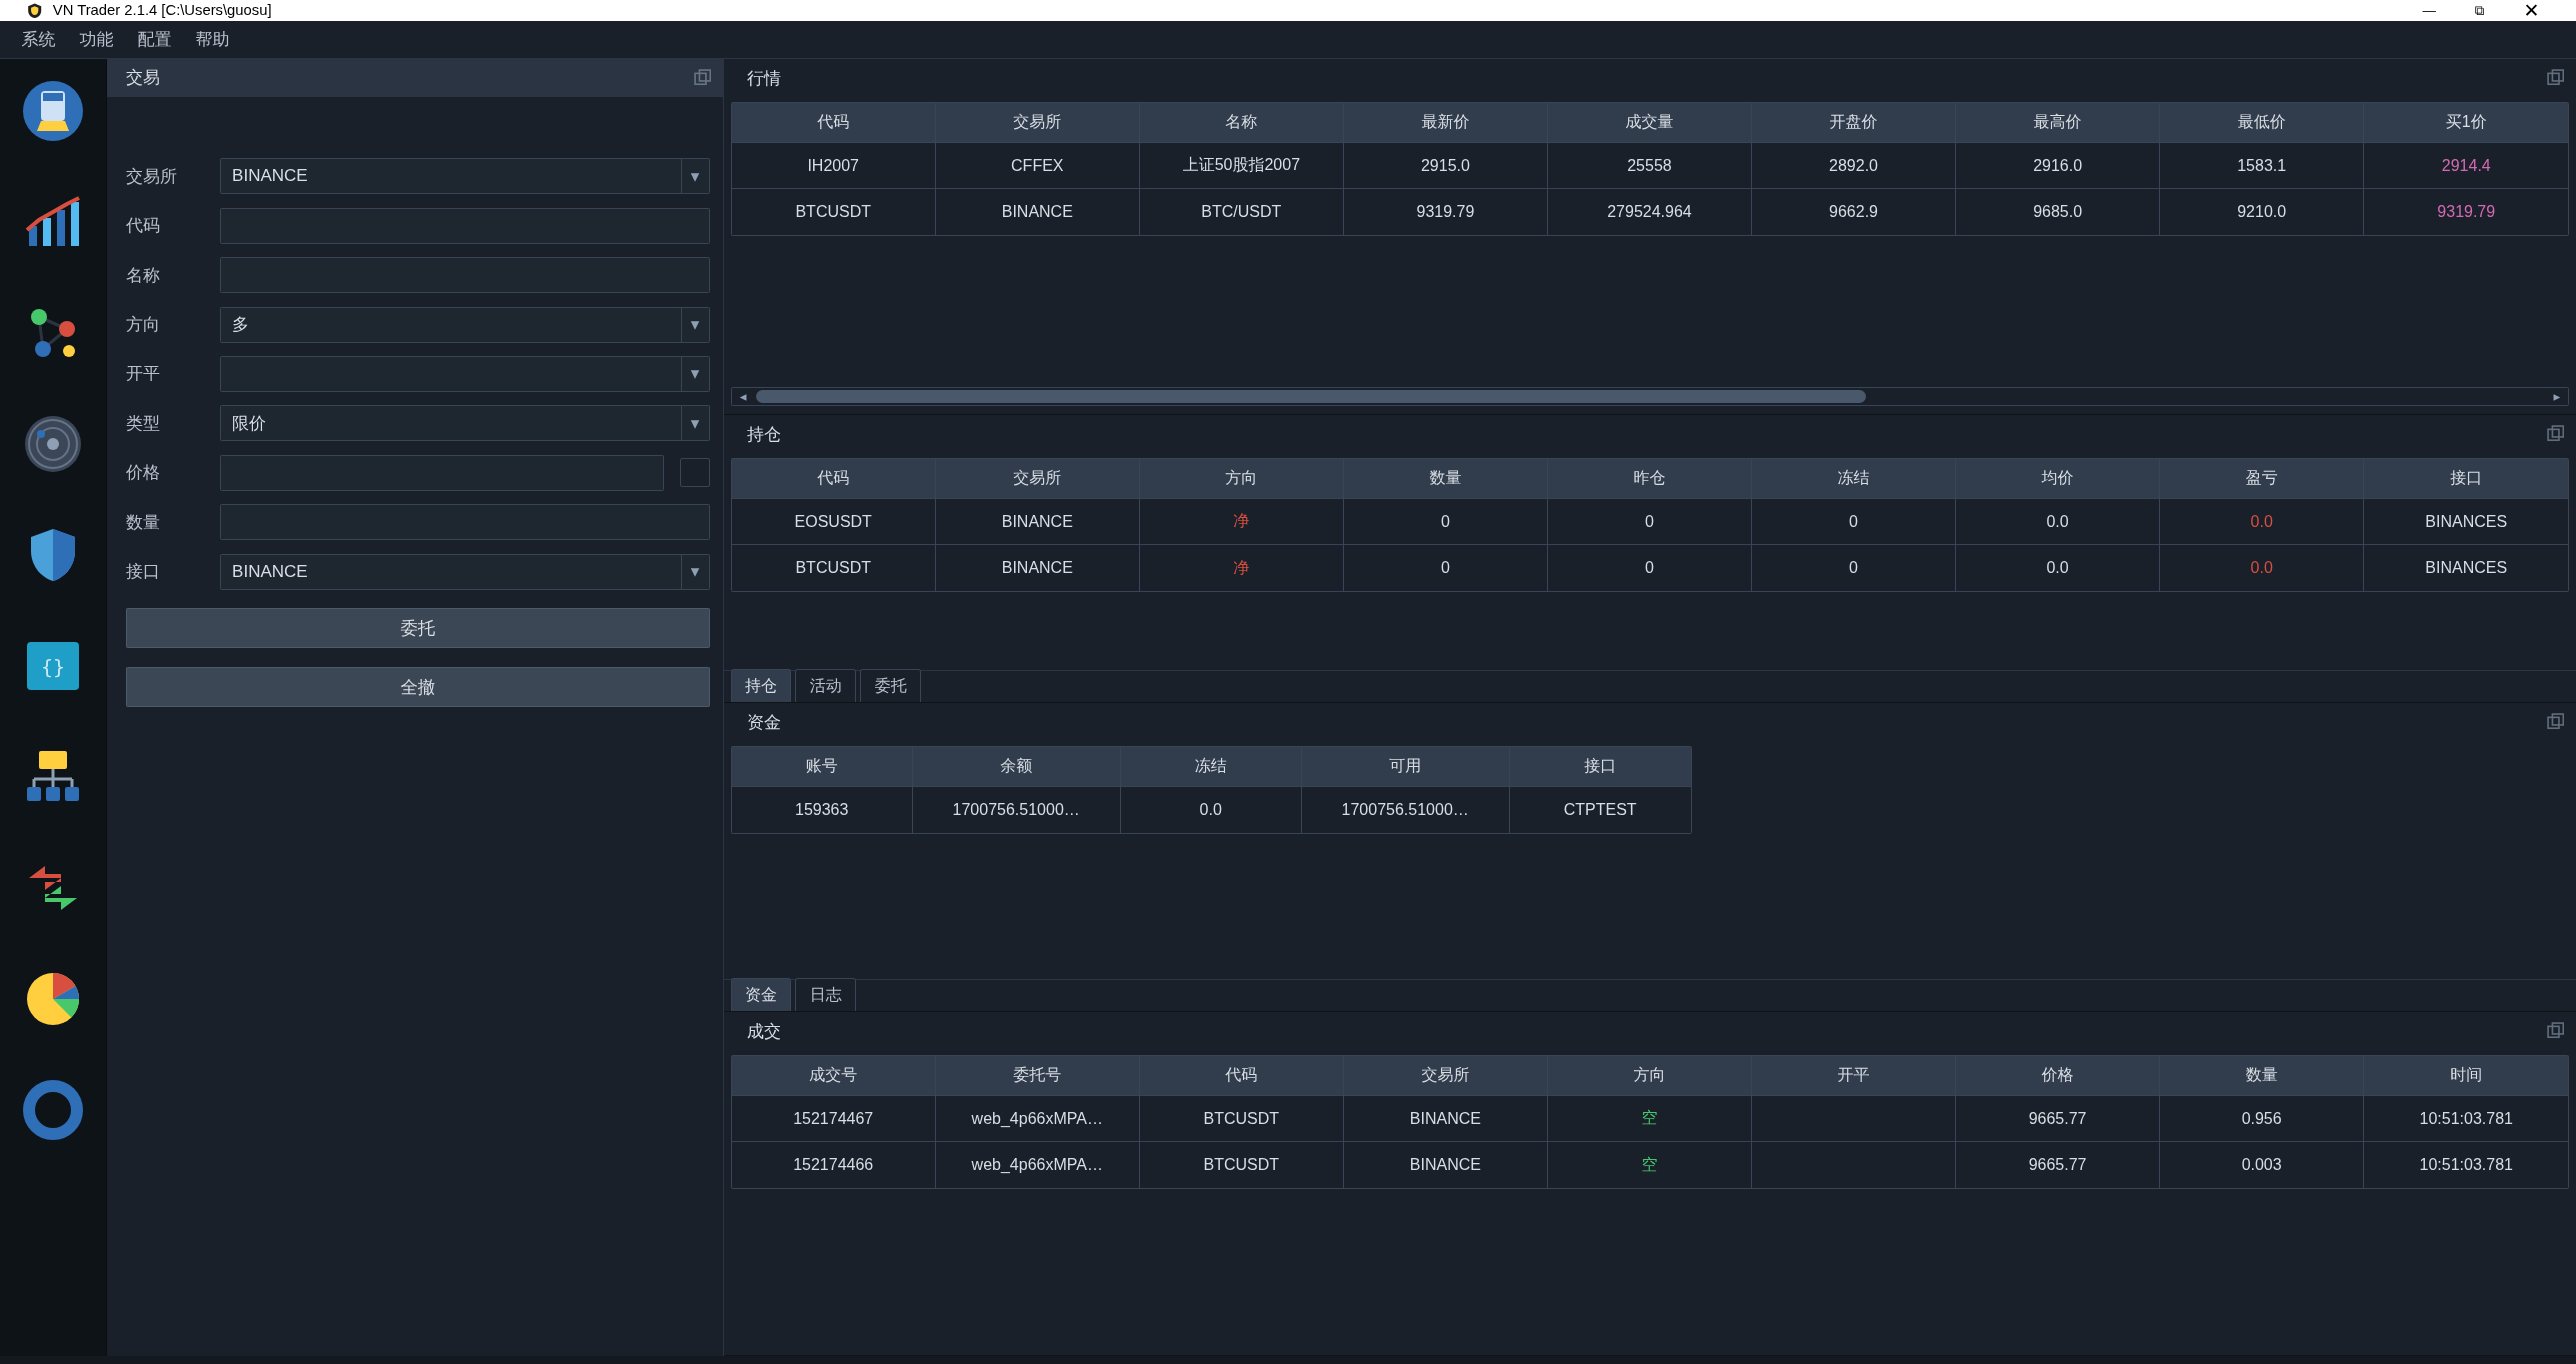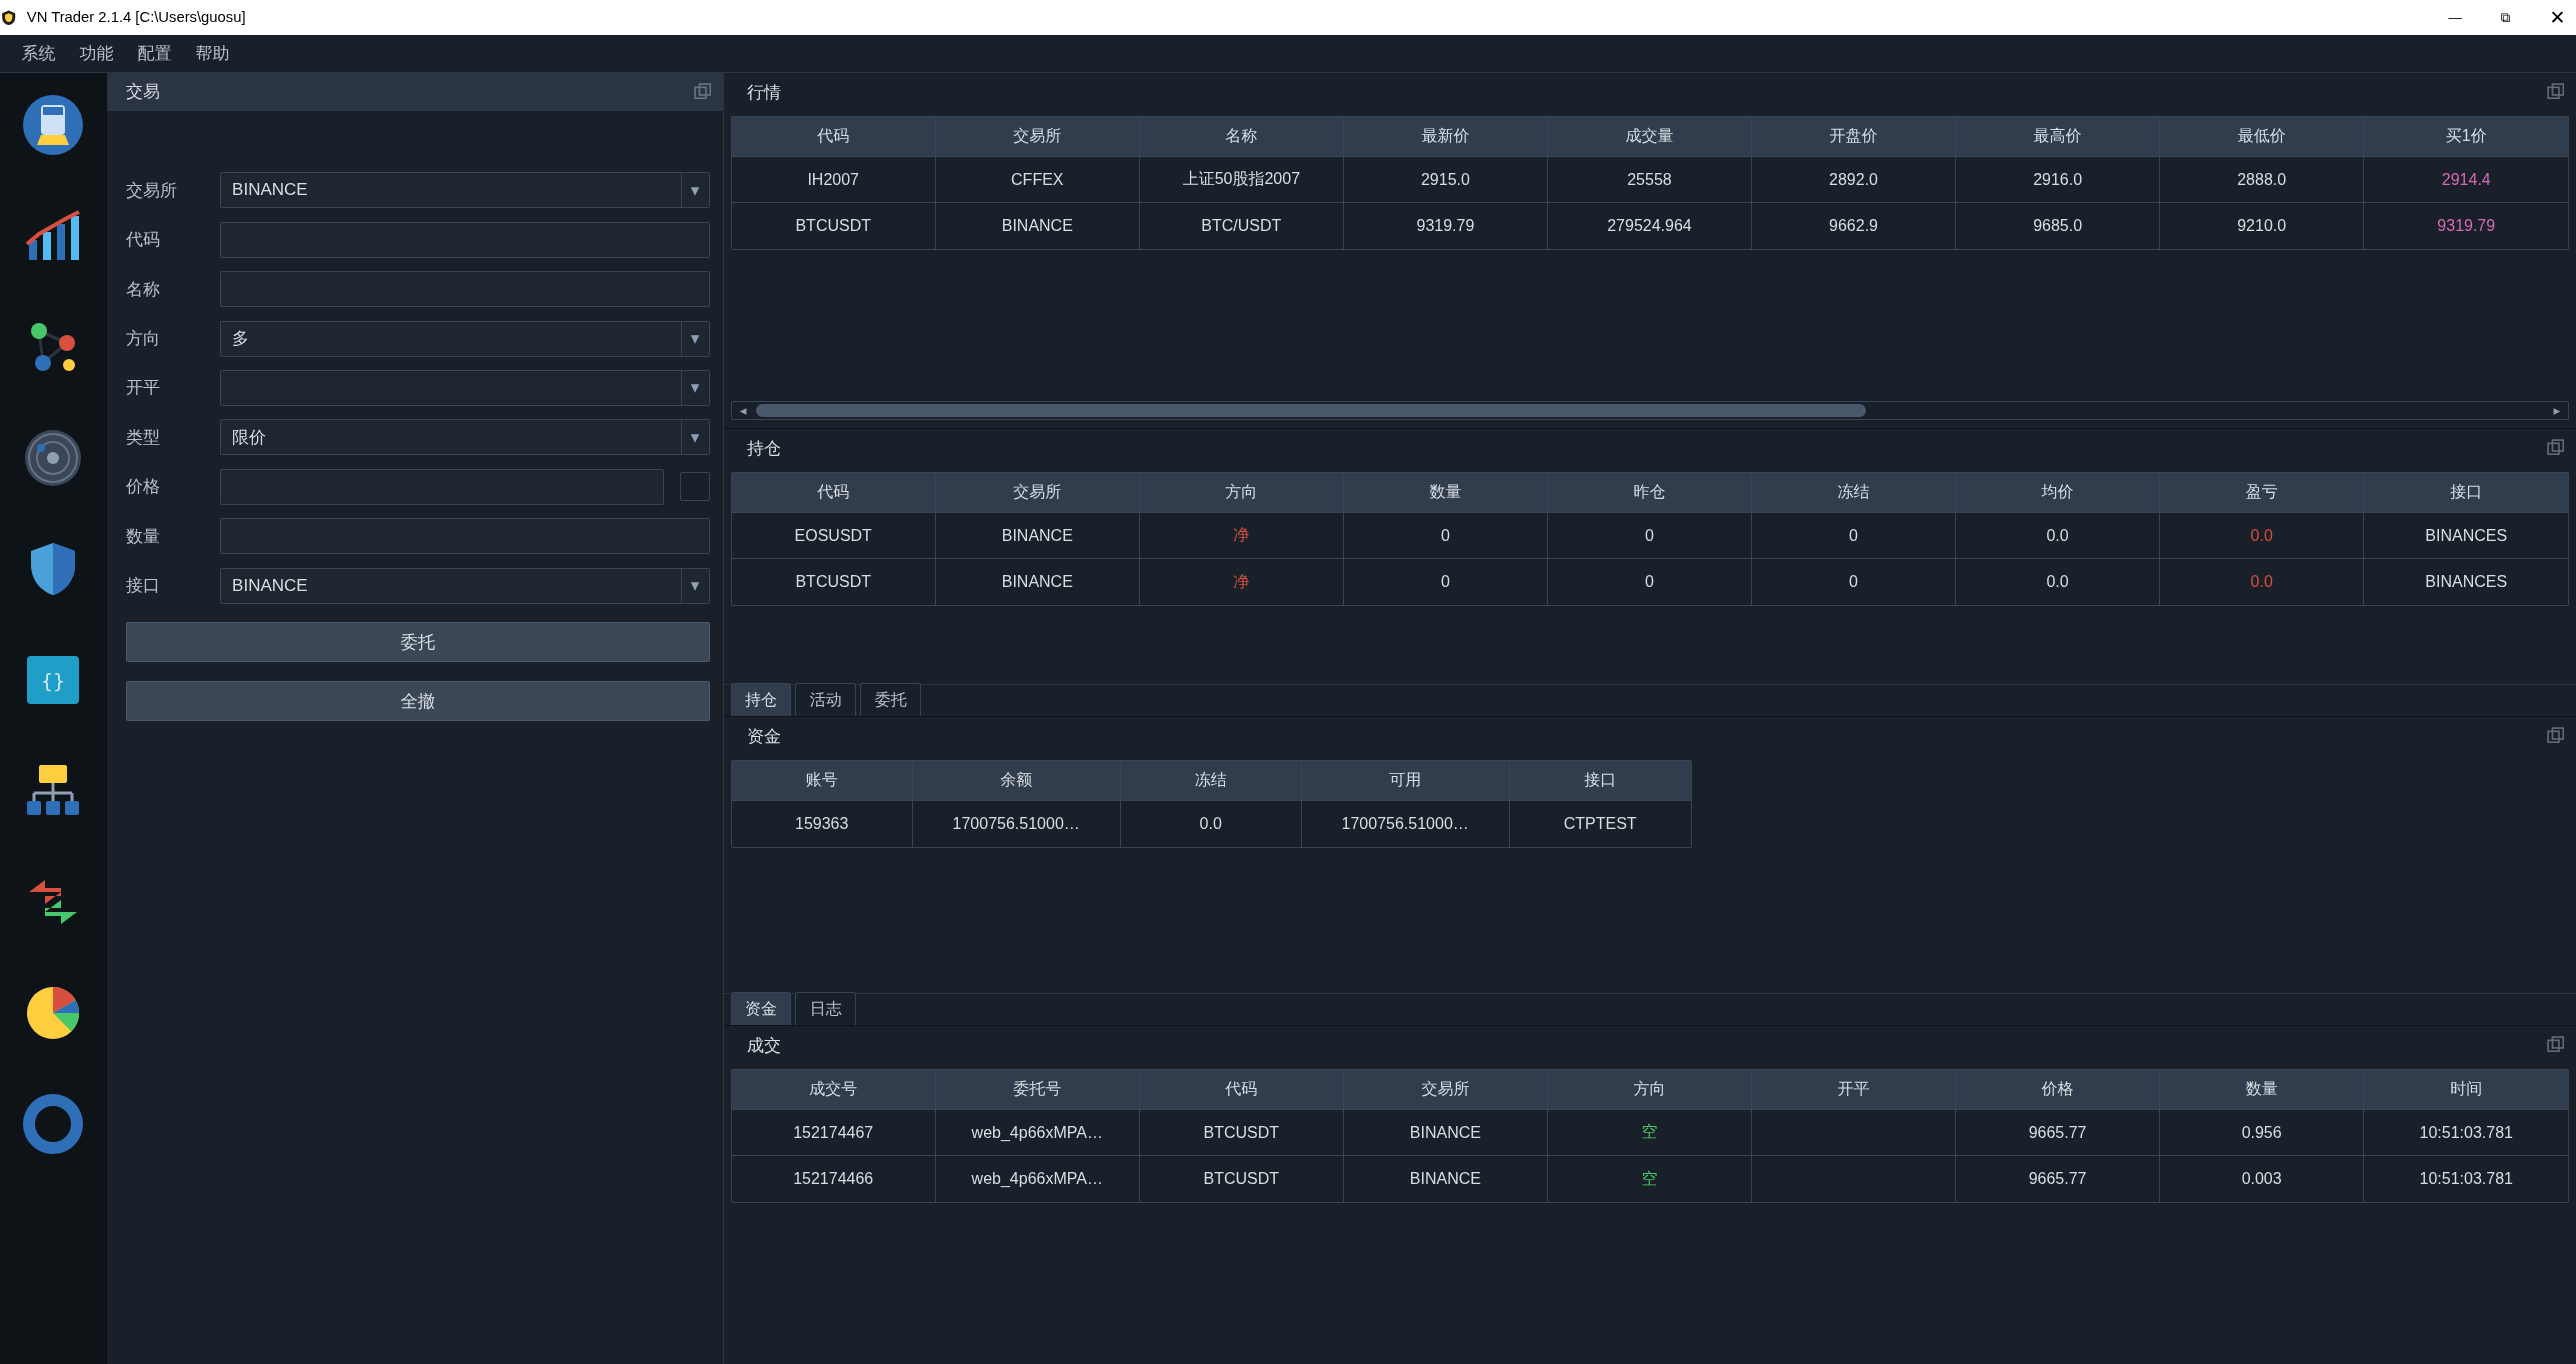--- a/index.html
+++ b/index.html
@@ -29,23 +29,23 @@
     background:var(--bg);
     font-family:"Microsoft YaHei", "PingFang SC", "Segoe UI", Arial, sans-serif;
     font-size:16px;
     color:var(--text);
     overflow:hidden;
     transform-origin: top left;
   }
 
   
   .titlebar{
-    height:35px;background:var(--titlebar);color:var(--titlebar-text);
+    height:21px;background:var(--titlebar);color:var(--titlebar-text);
     display:flex;align-items:center;justify-content:space-between;
-    padding:0 0;user-select:none;
+    padding:0 26px;user-select:none;
   }
   .titlebar-left{display:flex;align-items:center;gap:9.4px;font-size:14.8px;}
   .app-icon{width:17.4px;height:17.4px;position:relative;}
   .app-icon svg{width:100%;height:100%;}
   .win-ctrls{display:flex;align-items:center;gap:39px;padding-right:10.7px;}
   .win-ctrls span{font-size:13.4px;line-height:1;color:#000;}
   .win-ctrls .x{font-size:19px;}
 
   
   .menubar{
@@ -404,21 +404,21 @@
             </thead>
           <tbody>
             <tr>
               <td>IH2007</td>
               <td>CFFEX</td>
               <td>上证50股指2007</td>
               <td>2915.0</td>
               <td>25558</td>
               <td>2892.0</td>
               <td>2916.0</td>
-              <td>2888.0</td>
+              <td>1583.1</td>
               <td class="pink">2914.4</td>
             </tr>
             <tr>
               <td>BTCUSDT</td>
               <td>BINANCE</td>
               <td>BTC/USDT</td>
               <td>9319.79</td>
               <td>279524.964</td>
               <td>9662.9</td>
               <td>9685.0</td>

